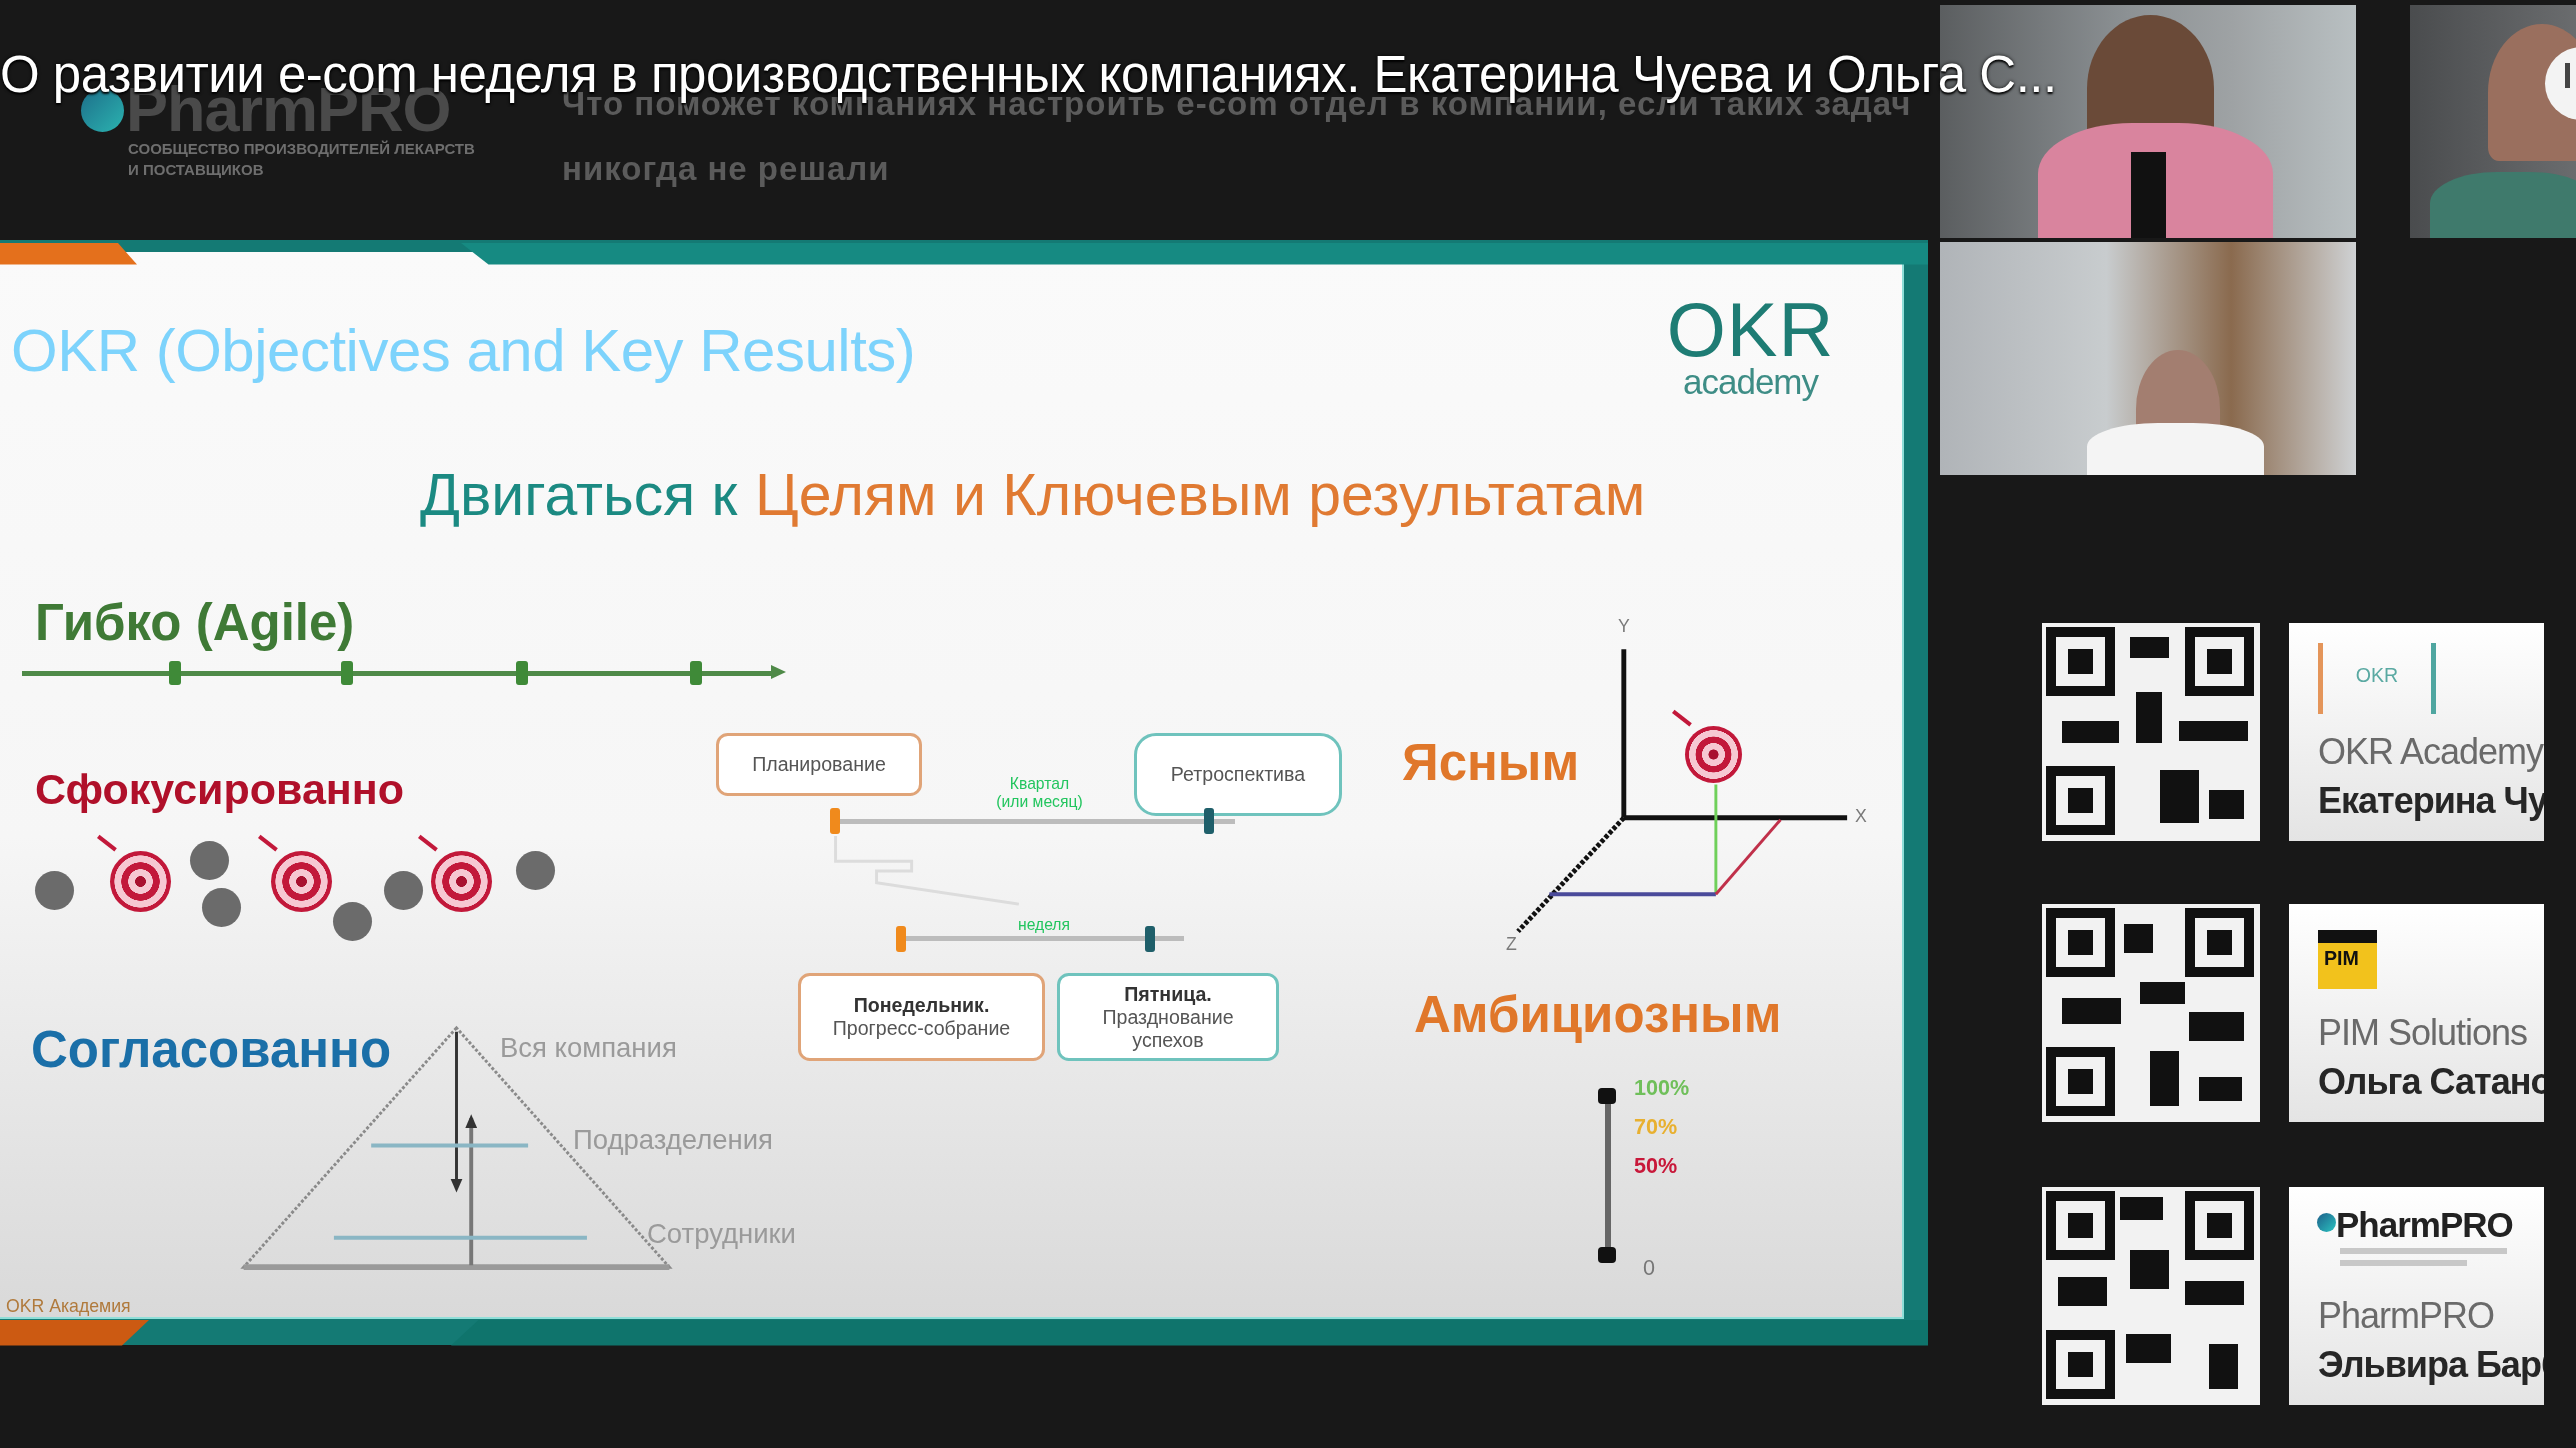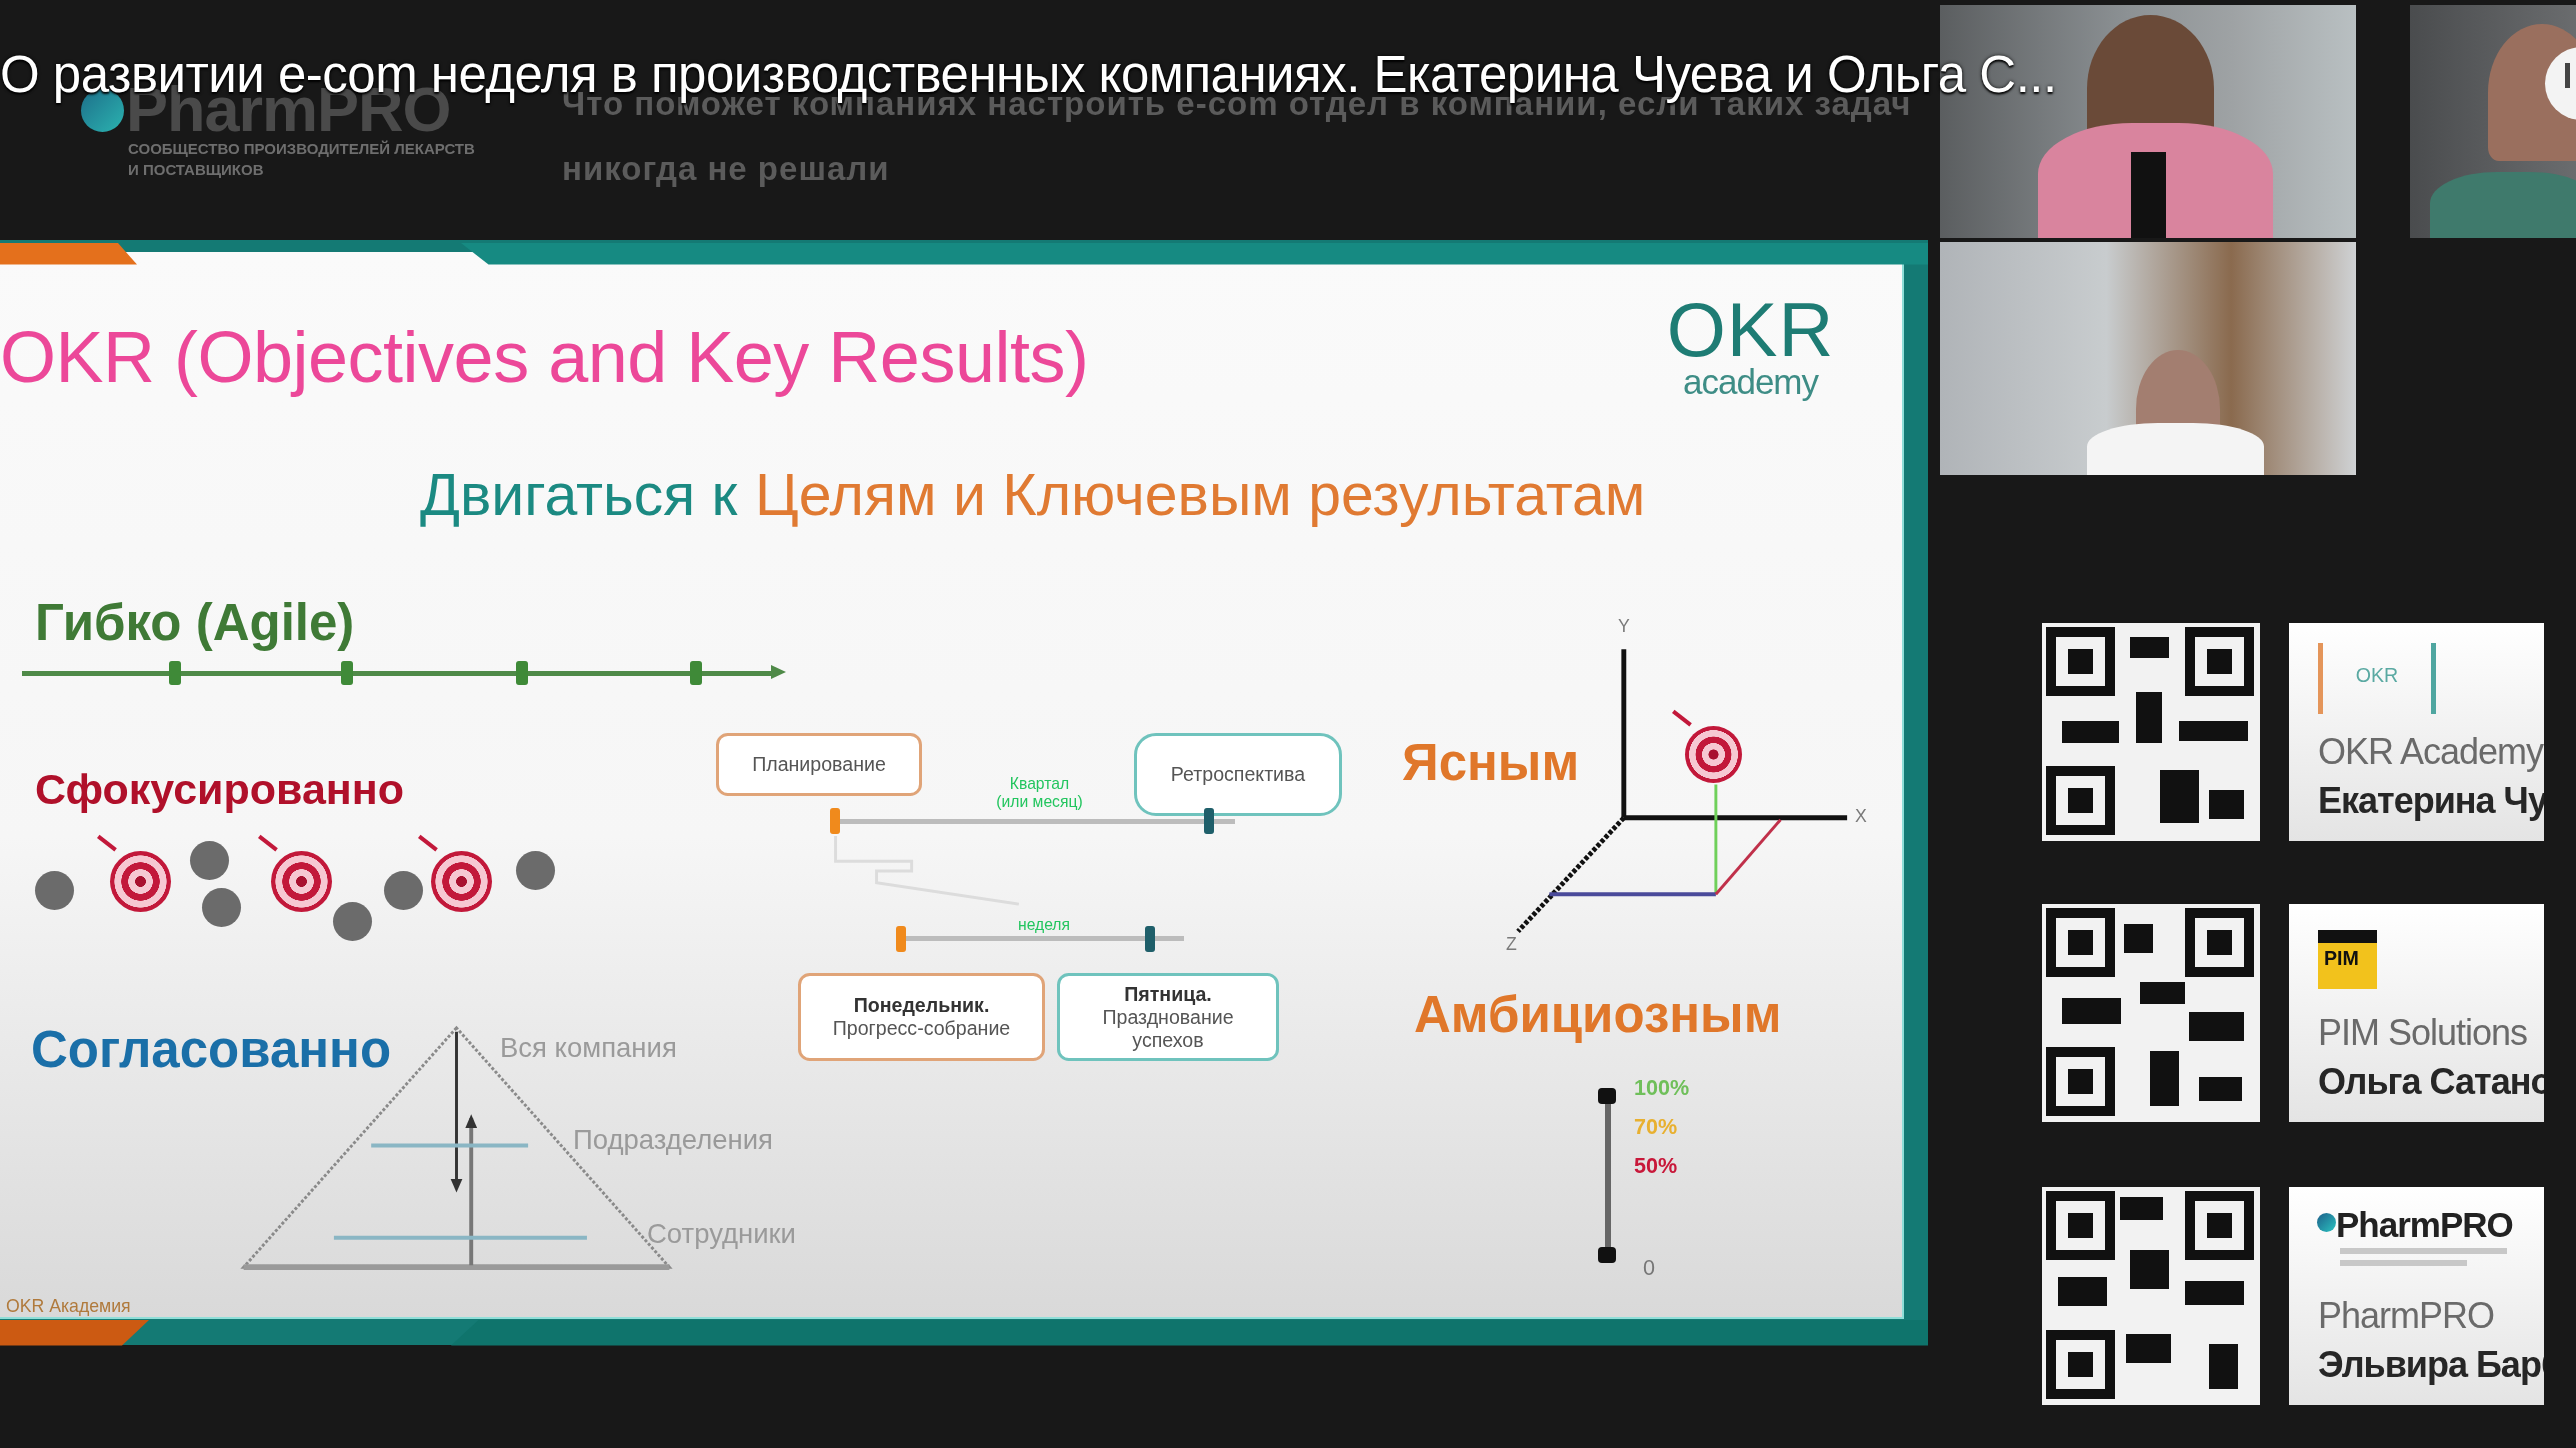--- a/index.html
+++ b/index.html
@@ -29,21 +29,21 @@
   
   .slide-frame { left:0; top:240px; width:1928px; height:1105px; background:#147a74; }
   .slide { left:0; top:252px; width:1904px; height:1067px;
     background:linear-gradient(#fafafa 0%, #f6f6f6 55%, #d9d9d9 100%); overflow:hidden; border-right:2.9px solid #8fded8; border-bottom:2.9px solid #8fded8; box-sizing:border-box; }
   .strip-orange { left:0; top:243px; width:137px; height:21.6px; background:#e4701c; clip-path:polygon(0 0,118px 0,137px 21.6px,0 21.6px); }
   .strip-teal { left:461px; top:243px; width:1467px; height:21.6px; background:#168a82; clip-path:polygon(0 0,100% 0,100% 100%,27.5px 100%); }
   .foot-orange { left:0; top:1320px; width:149px; height:25.5px; background:#cc5a12; clip-path:polygon(0 0,149px 0,122px 25.5px,0 25.5px); z-index:2; }
   .foot-teal { left:451px; top:1320px; width:1477px; height:25.5px; background:#0f746c; clip-path:polygon(27.5px 0,100% 0,100% 100%,0 100%); z-index:2; }
   .foot-label { left:5.9px; top:1296px; font-size:17.7px; color:#b07a3c; z-index:3; }
 
-  .slide-title { left:0; top:316px; font-size:72px; color:#ec4899; letter-spacing:-0.5px; }
+  .slide-title { left:11px; top:316px; font-size:60px; color:#7dd3fc; letter-spacing:-0.5px; }
   .okr-logo { left:1662px; top:294px; width:177px; text-align:center; color:#1e7c74; }
   .okr-logo .big { font-size:76px; line-height:71px; letter-spacing:1px; }
   .okr-logo .small { font-size:35px; line-height:33px; color:#3e8d86; letter-spacing:-1px; }
   .subtitle { left:420px; top:461px; font-size:59px; white-space:nowrap; }
   .subtitle .a { color:#1b8a82; }
   .subtitle .b { color:#e07a32; margin-left:17.7px; }
 
   .h-agile { left:35px; top:593px; font-size:51px; font-weight:bold; color:#3f7a36; }
   .agile-line { left:21.6px; top:671px; width:753px; height:4.9px; background:#4f8a48; }
   .agile-arrow { left:771px; top:665px; width:0; height:0; border-left:15.7px solid #4f8a48; border-top:7.8px solid transparent; border-bottom:7.8px solid transparent; }

